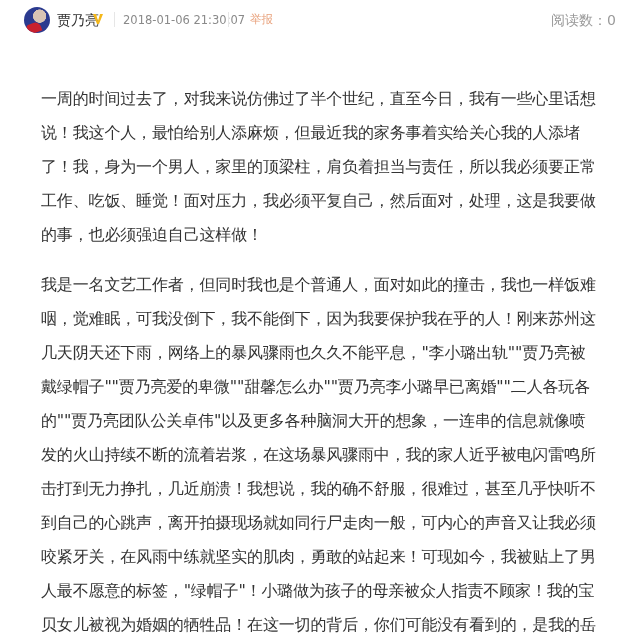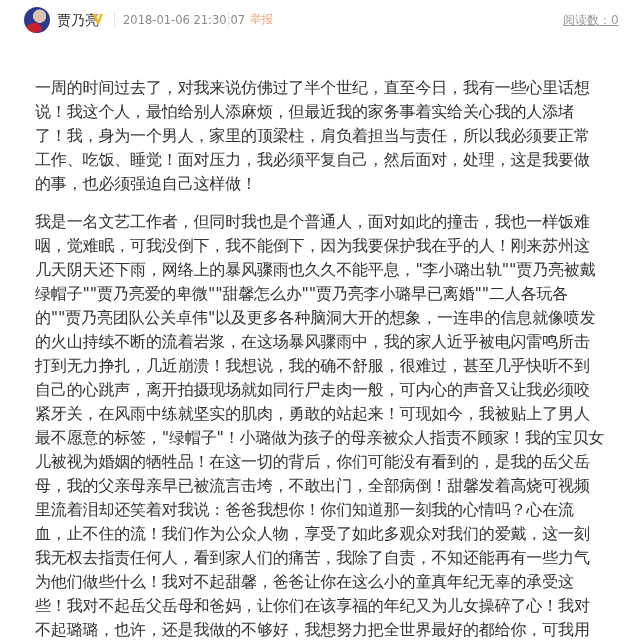--- a/index.html
+++ b/index.html
@@ -8,23 +8,23 @@
   .header { position: absolute; left: 0; top: 0; width: 640px; height: 40px; }
   .avatar { position: absolute; left: 24px; top: 7px; width: 26px; height: 26px; border-radius: 50%;
             overflow: hidden; background: radial-gradient(circle at 60% 35%, #d9c4b4 0 28%, #2b3a8f 30% 100%); }
   .avatar::after { content: ""; position: absolute; left: 3px; bottom: 0; width: 14px; height: 10px;
                    background: #c8202e; border-radius: 3px 6px 0 0; transform: rotate(-20deg); }
   .username { position: absolute; left: 57px; top: 13px; font-size: 14px; color: #333333; line-height: 14px; }
   .verified { position: absolute; left: 92px; top: 12px; width: 12px; height: 14px; }
   .sep { position: absolute; top: 12px; width: 1px; height: 15px; background: #e6e6e6; }
   .timestamp { position: absolute; left: 123px; top: 13px; font-size: 11.5px; color: #8a8a8a; line-height: 14px; }
   .report { position: absolute; left: 236px; top: 12px; font-size: 11.5px; color: #e8a07a; line-height: 14px; text-decoration: none; padding-left: 14px; }
-  .read-count { position: absolute; left: 563px; top: 13px; font-size: 12px; color: #9a9a9a; line-height: 14px; text-decoration: underline; }
+  .read-count { position: absolute; left: 551px; top: 13px; font-size: 14px; color: #9a9a9a; line-height: 14px; }
   .content { position: absolute; left: 25px; top: 66px; width: 590px; color: #333333; }
-  .para { margin: 10px; font-size: 16px; line-height: 24px; letter-spacing: -0.15px; word-break: break-all; }
+  .para { margin: 16px; font-size: 16px; line-height: 34px; letter-spacing: -0.15px; word-break: break-all; }
   .para + .para { margin-top: 14px; }
 </style>
 </head>
 <body>
 
 <div class="header">
   <div class="avatar"></div>
   <span class="username">贾乃亮</span>
   <svg class="verified" viewBox="0 0 12 14">
     <path d="M1 2 L4 2 L6 9 L8 2 L11 2 L7 12 L5 12 Z" fill="#f5b81b"></path>

